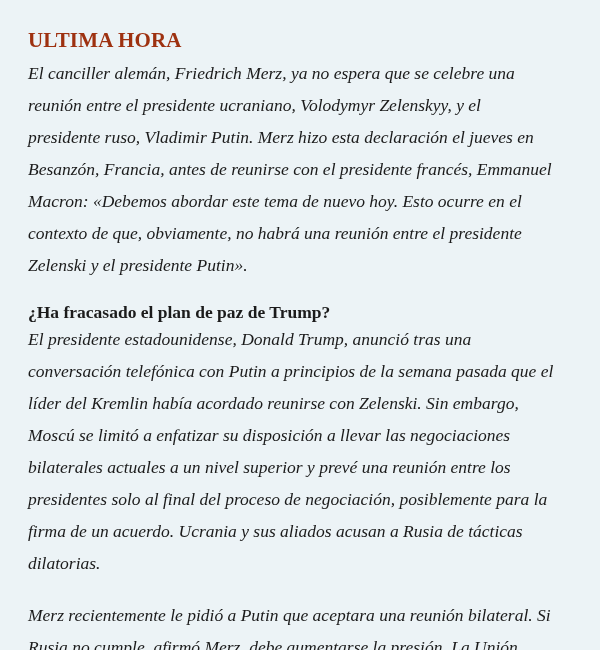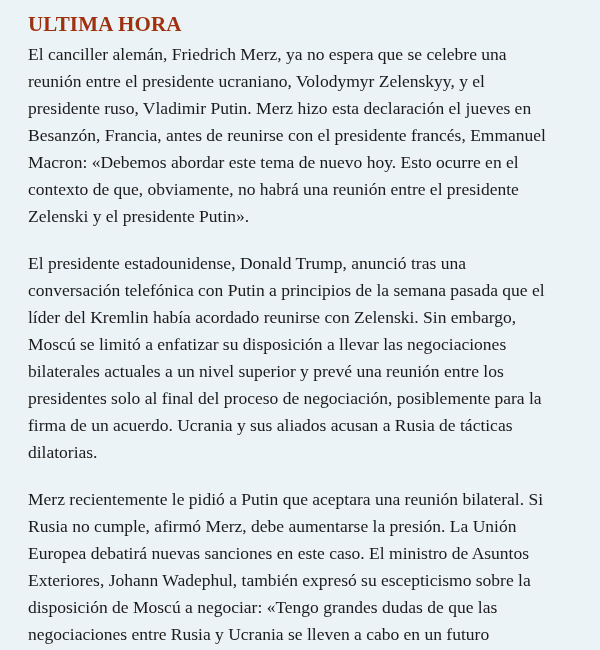--- a/index.html
+++ b/index.html
@@ -17,50 +17,52 @@
     height: 650px;
     background: var(--bg);
     color: var(--ink);
     font-family: "Liberation Serif", "DejaVu Serif", serif;
     overflow: hidden;
   }
   .article {
     padding: 11px 28px 0 28px;
   }
   .article-title {
-    margin: 0 0 4px 0;
+    margin: 16px 0 4px 0;
     font-size: 21px;
     line-height: 26px;
     font-weight: bold;
     color: var(--accent);
     letter-spacing: 0.2px;
   }
   .body-text {
     margin: 0 16px 20px 0;
     font-size: 17.5px;
-    line-height: 27px;
+    line-height: 32px;
     font-weight: normal;
     color: var(--ink);
+    font-style: italic;
   }
   .section-heading {
     margin: 0;
     font-size: 17.5px;
     line-height: 22.4px;
     font-weight: bold;
     color: var(--ink);
   }
 </style>
 </head>
 <body>
 
 <main class="article">
 
   <h1 class="article-title">ULTIMA HORA</h1>
 
   <p class="body-text">El canciller alemán, Friedrich Merz, ya no espera que se celebre una reunión entre el presidente ucraniano, Volodymyr Zelenskyy, y el presidente ruso, Vladimir Putin. Merz hizo esta declaración el jueves en Besanzón, Francia, antes de reunirse con el presidente francés, Emmanuel Macron: «Debemos abordar este tema de nuevo hoy. Esto ocurre en el contexto de que, obviamente, no habrá una reunión entre el presidente Zelenski y el presidente Putin».</p>
 
+  <h2 class="section-heading">¿Ha fracasado el plan de paz de Trump?</h2>
 
   <p class="body-text">El presidente estadounidense, Donald Trump, anunció tras una conversación telefónica con Putin a principios de la semana pasada que el líder del Kremlin había acordado reunirse con Zelenski. Sin embargo, Moscú se limitó a enfatizar su disposición a llevar las negociaciones bilaterales actuales a un nivel superior y prevé una reunión entre los presidentes solo al final del proceso de negociación, posiblemente para la firma de un acuerdo. Ucrania y sus aliados acusan a Rusia de tácticas dilatorias.</p>
 
 
   <p class="body-text">Merz recientemente le pidió a Putin que aceptara una reunión bilateral. Si Rusia no cumple, afirmó Merz, debe aumentarse la presión. La Unión Europea debatirá nuevas sanciones en este caso. El ministro de Asuntos Exteriores, Johann Wadephul, también expresó su escepticismo sobre la disposición de Moscú a negociar: «Tengo grandes dudas de que las negociaciones entre Rusia y Ucrania se lleven a cabo en un futuro próximo».</p>
 
 </main>
 
 </body></html>

